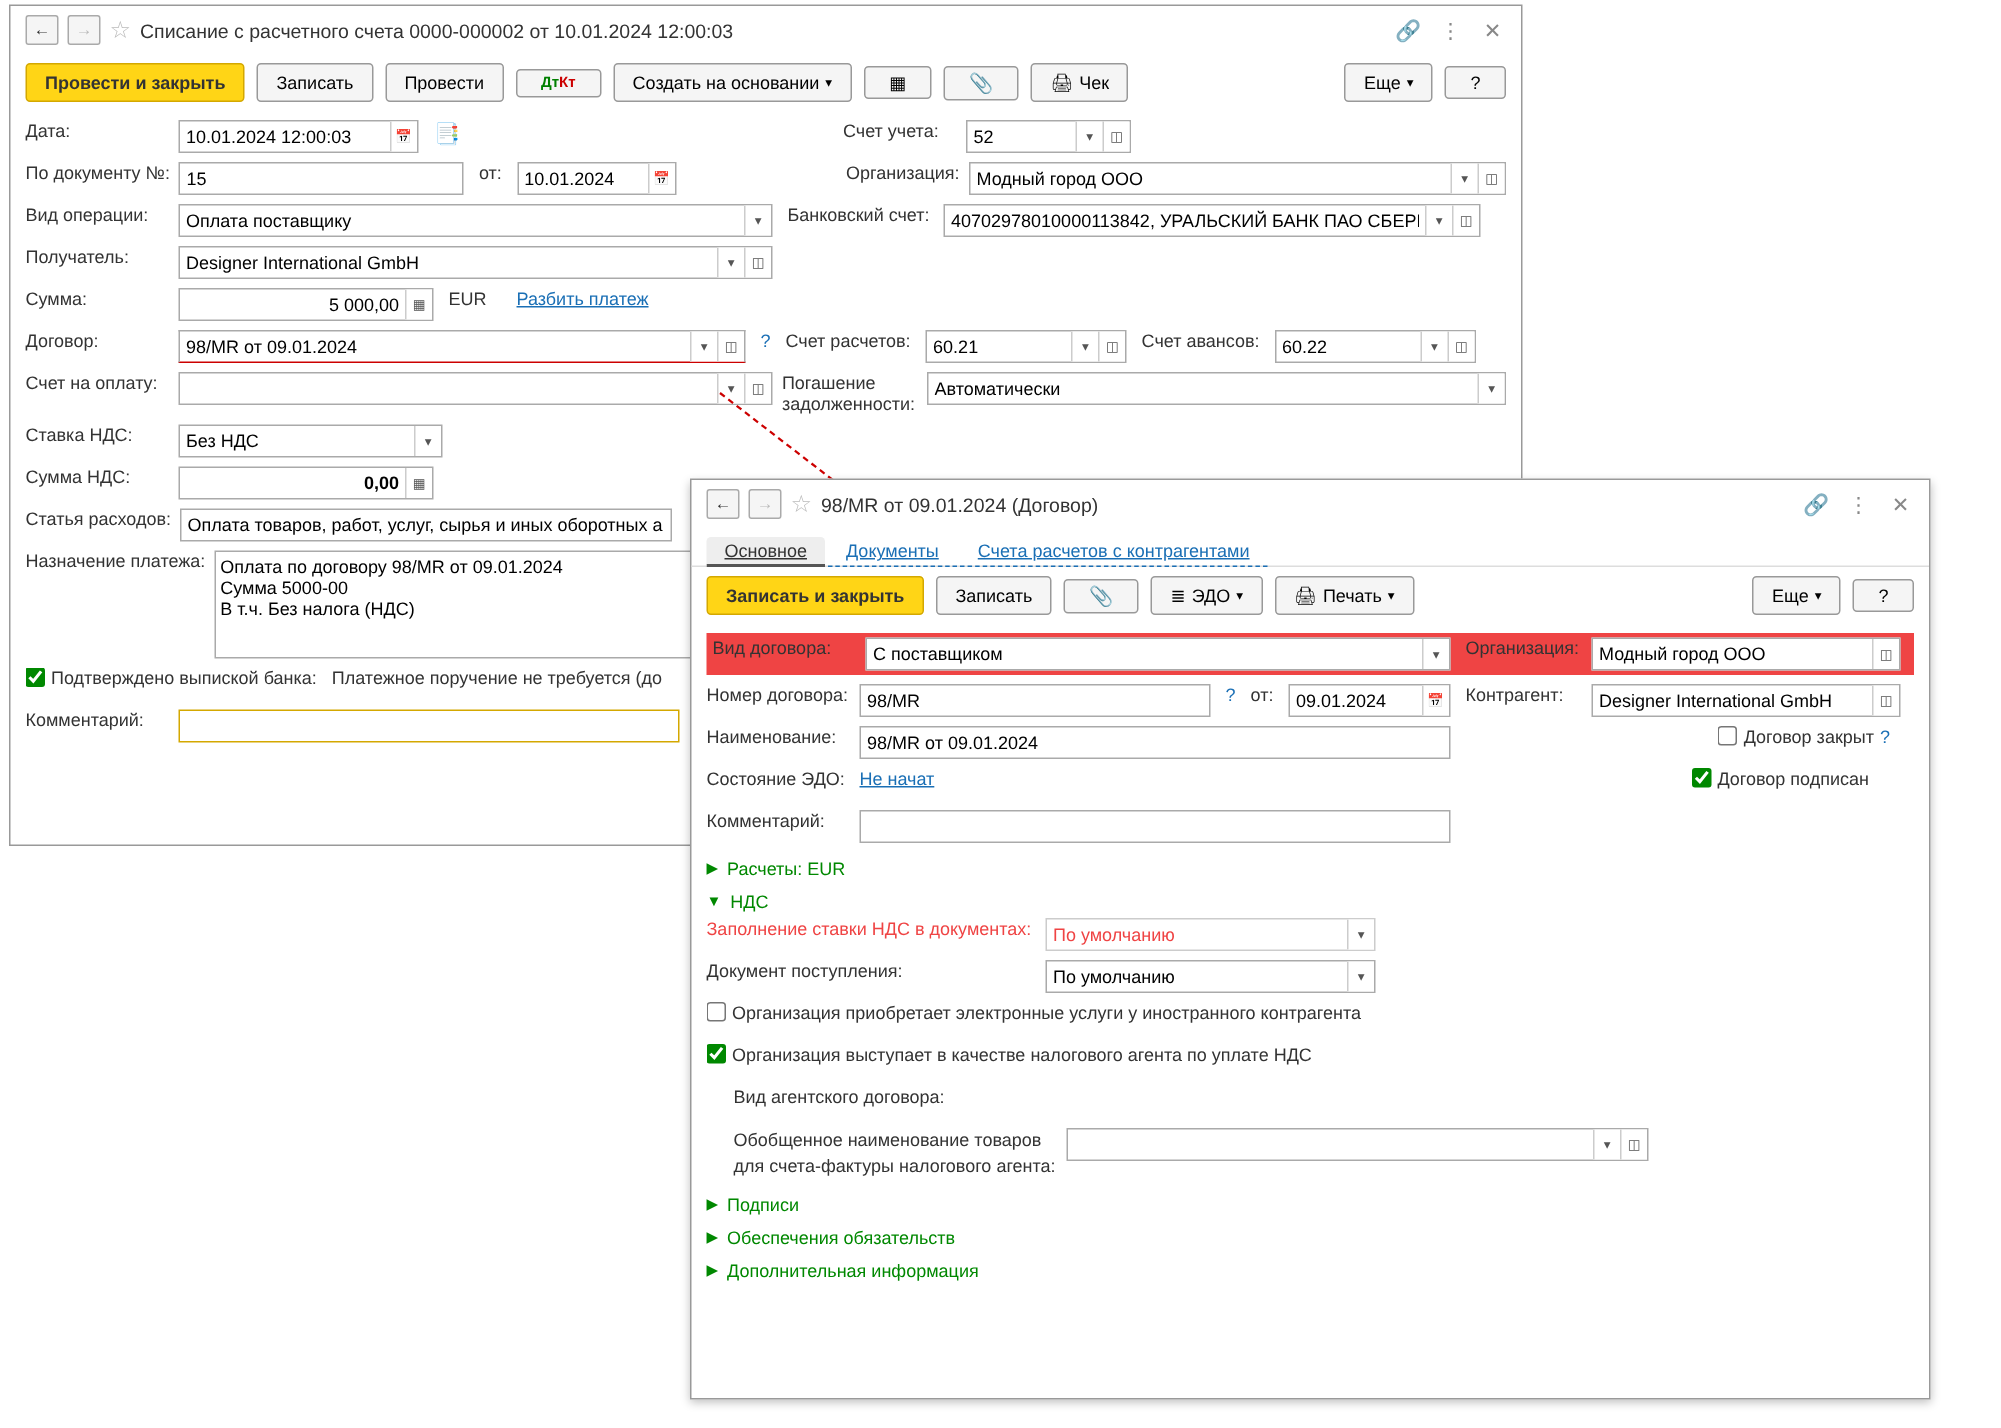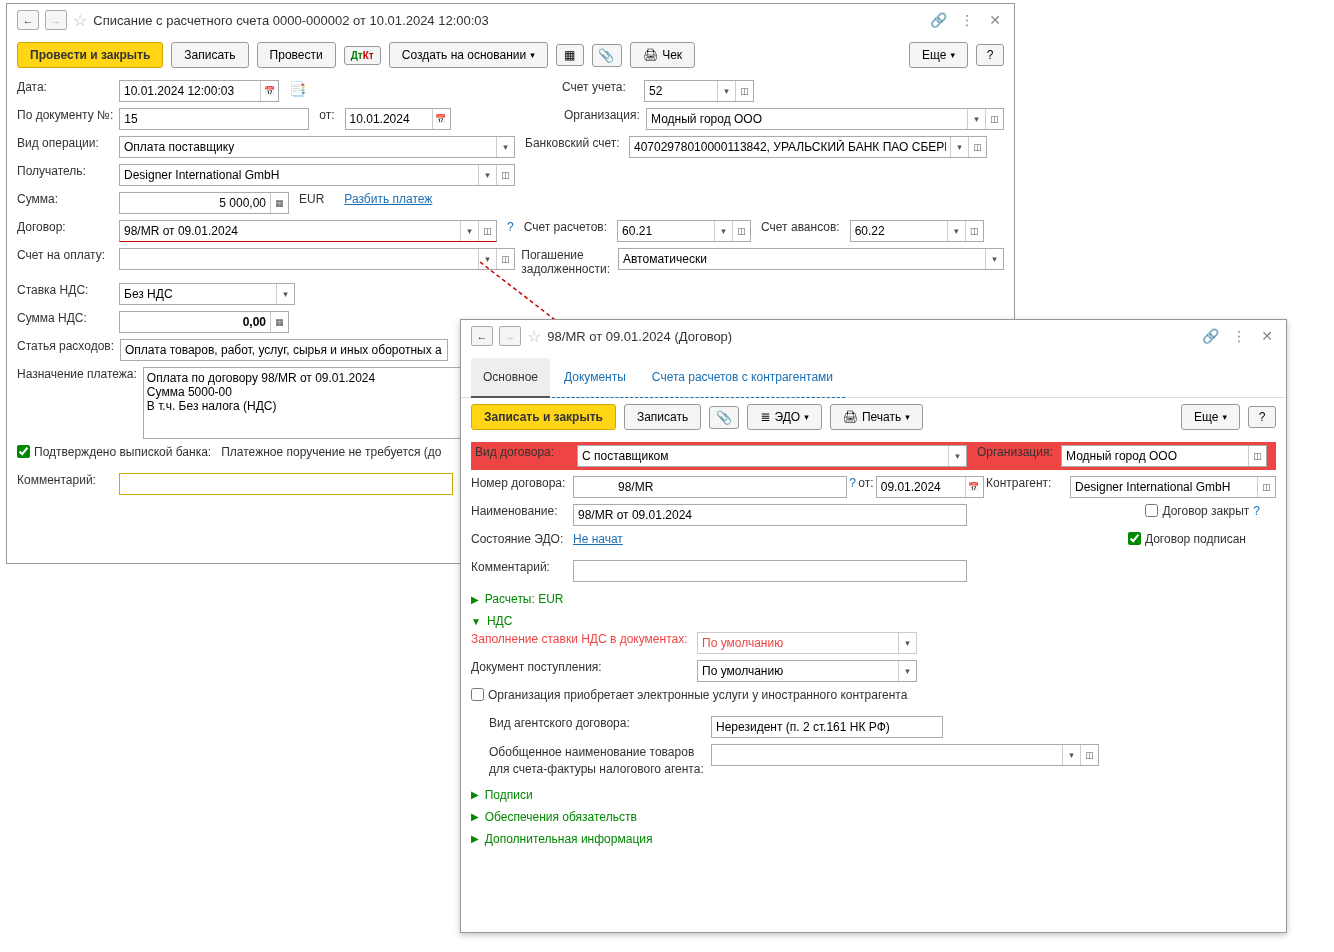--- a/index.html
+++ b/index.html
@@ -10,38 +10,38 @@
 .titlebar { display: flex; align-items: center; padding: 6px 10px; gap: 6px; }
 .nav-btn { width: 22px; height: 20px; border: 1px solid #aaa; background: #f5f5f5; border-radius: 2px; display: flex; align-items: center; justify-content: center; font-size: 11px; cursor: pointer; }
 .nav-btn.disabled { color: #bbb; }
 .star { font-size: 16px; color: #bbb; cursor: pointer; }
 .title { font-size: 13px; color: #333; flex: 1; }
 .tb-right { display: flex; gap: 10px; align-items: center; }
 .icon-btn { width: 18px; height: 18px; display: flex; align-items: center; justify-content: center; color: #888; cursor: pointer; font-size: 14px; }
 .toolbar { display: flex; align-items: center; padding: 6px 10px 10px 10px; gap: 8px; flex-wrap: wrap; }
 .btn { border: 1px solid #999; background: #f5f5f5; padding: 5px 12px; border-radius: 3px; cursor: pointer; font-size: 12px; display: inline-flex; align-items: center; gap: 4px; }
 .btn-yellow { background: #ffd516; border-color: #d4a800; font-weight: bold; color: #333; }
-.btn-sq { padding: 3px 6px; min-width: 28px; justify-content: center; }
+.btn-sq { padding: 3px 16px; min-width: 28px; justify-content: center; }
 .dtkt { font-weight: bold; font-size: 10px; color: #008000; }
 .dtkt .kt { color: #cc0000; }
 .form-area { padding: 2px 10px 6px 10px; }
 .row { display: flex; align-items: flex-start; margin-bottom: 6px; min-height: 22px; }
 .lbl { min-width: 102px; padding-right: 6px; color: #333; }
 .input-group { display: inline-flex; border: 1px solid #aaa; height: 22px; background: #fff; }
 .input-group input { border: none; padding: 0 4px; height: 20px; font-size: 12px; outline: none; background: transparent; }
 .ig-btn { width: 18px; border-left: 1px solid #ccc; display: flex; align-items: center; justify-content: center; font-size: 9px; color: #555; cursor: pointer; background: #fff; }
 .link { color: #1a6fb5; text-decoration: underline; cursor: pointer; }
 .gap { width: 10px; }
 .cb { width: 13px; height: 13px; margin-right: 4px; }
 .comment-input { border: 1px solid #d4a800 !important; background: #fff; }
 .red-underline { border-bottom: 1px solid #cc0000; }
 .expand { color: #008800; cursor: pointer; padding: 4px 0; display: flex; align-items: center; gap: 6px; }
 .chev { font-size: 10px; }
 .tabs { display: flex; padding: 6px 10px 0 10px; gap: 2px; border-bottom: 1px solid #ddd; }
-.tab { padding: 12px 12px; cursor: pointer; color: #1a6fb5; border-bottom: 1px dashed #1a6fb5; margin-bottom: -1px; }
+.tab { padding: 2px 12px; cursor: pointer; color: #1a6fb5; border-bottom: 1px dashed #1a6fb5; margin-bottom: -1px; text-decoration: underline; }
 .tab.active { color: #333; border: none; background: #eee; border-radius: 3px 3px 0 0; border-bottom: 2px solid #555; }
 .yellow-bg { background: #ef4444; padding: 3px 4px; }
 .txt-gray { color: #ef4444; }
 .attach { font-size: 13px; }
 .arrow-svg { position: absolute; pointer-events: none; }
 </style>
 </head>
 <body>
 
 <div class="window w1">
@@ -284,21 +284,21 @@
       <span class="gap"></span>
       <span class="lbl" style="min-width:84px">Организация:</span>
       <span class="input-group">
           <input style="width: 186px;" value="Модный город ООО">
           <span class="ig-btn">◫</span>
         </span>
     </div>
     <div class="row">
       <span class="lbl">Номер договора:</span>
       <span class="input-group">
-          <input style="width: 232px; margin-left: 40px;" value="98/MR">
+          <input style="width: 232px;" value="98/MR">
         </span>
       <span class="gap"></span>
       <span style="color:#1a6fb5;cursor:pointer">?</span>
       <span class="gap"></span>
       <span>от:</span>
       <span class="gap"></span>
       <span class="input-group">
           <input style="width: 88px;" value="09.01.2024">
           <span class="ig-btn">📅</span>
         </span>
@@ -356,25 +356,26 @@
         <span style="min-width:226px">Документ поступления:</span>
         <span class="input-group">
             <input style="width: 200px;" value="По умолчанию">
             <span class="ig-btn">▾</span>
           </span>
       </div>
       <div class="row">
         <input type="checkbox" class="cb" style="">
         <span>Организация приобретает электронные услуги у иностранного контрагента</span>
       </div>
+      <div class="row">
+        <input type="checkbox" class="cb" checked="" style="accent-color: rgb(0, 136, 0);">
+        <span>Организация выступает в качестве налогового агента по уплате НДС</span>
+      </div>
       <div class="row" style="padding-left:18px">
         <span style="min-width:222px">Вид агентского договора:</span>
-        <span class="input-group">
-            <input style="width: 230px;" value="Нерезидент (п. 2 ст.161 НК РФ)">
-          </span>
       </div>
       <div class="row" style="padding-left:18px;align-items:flex-start">
         <span style="min-width:222px;line-height:1.4"><span>Обобщенное наименование товаров</span><br><span>для счета-фактуры налогового агента:</span></span>
         <span class="input-group">
             <input style="width: 350px;">
             <span class="ig-btn">▾</span>
             <span class="ig-btn">◫</span>
           </span>
       </div>
     </div>

